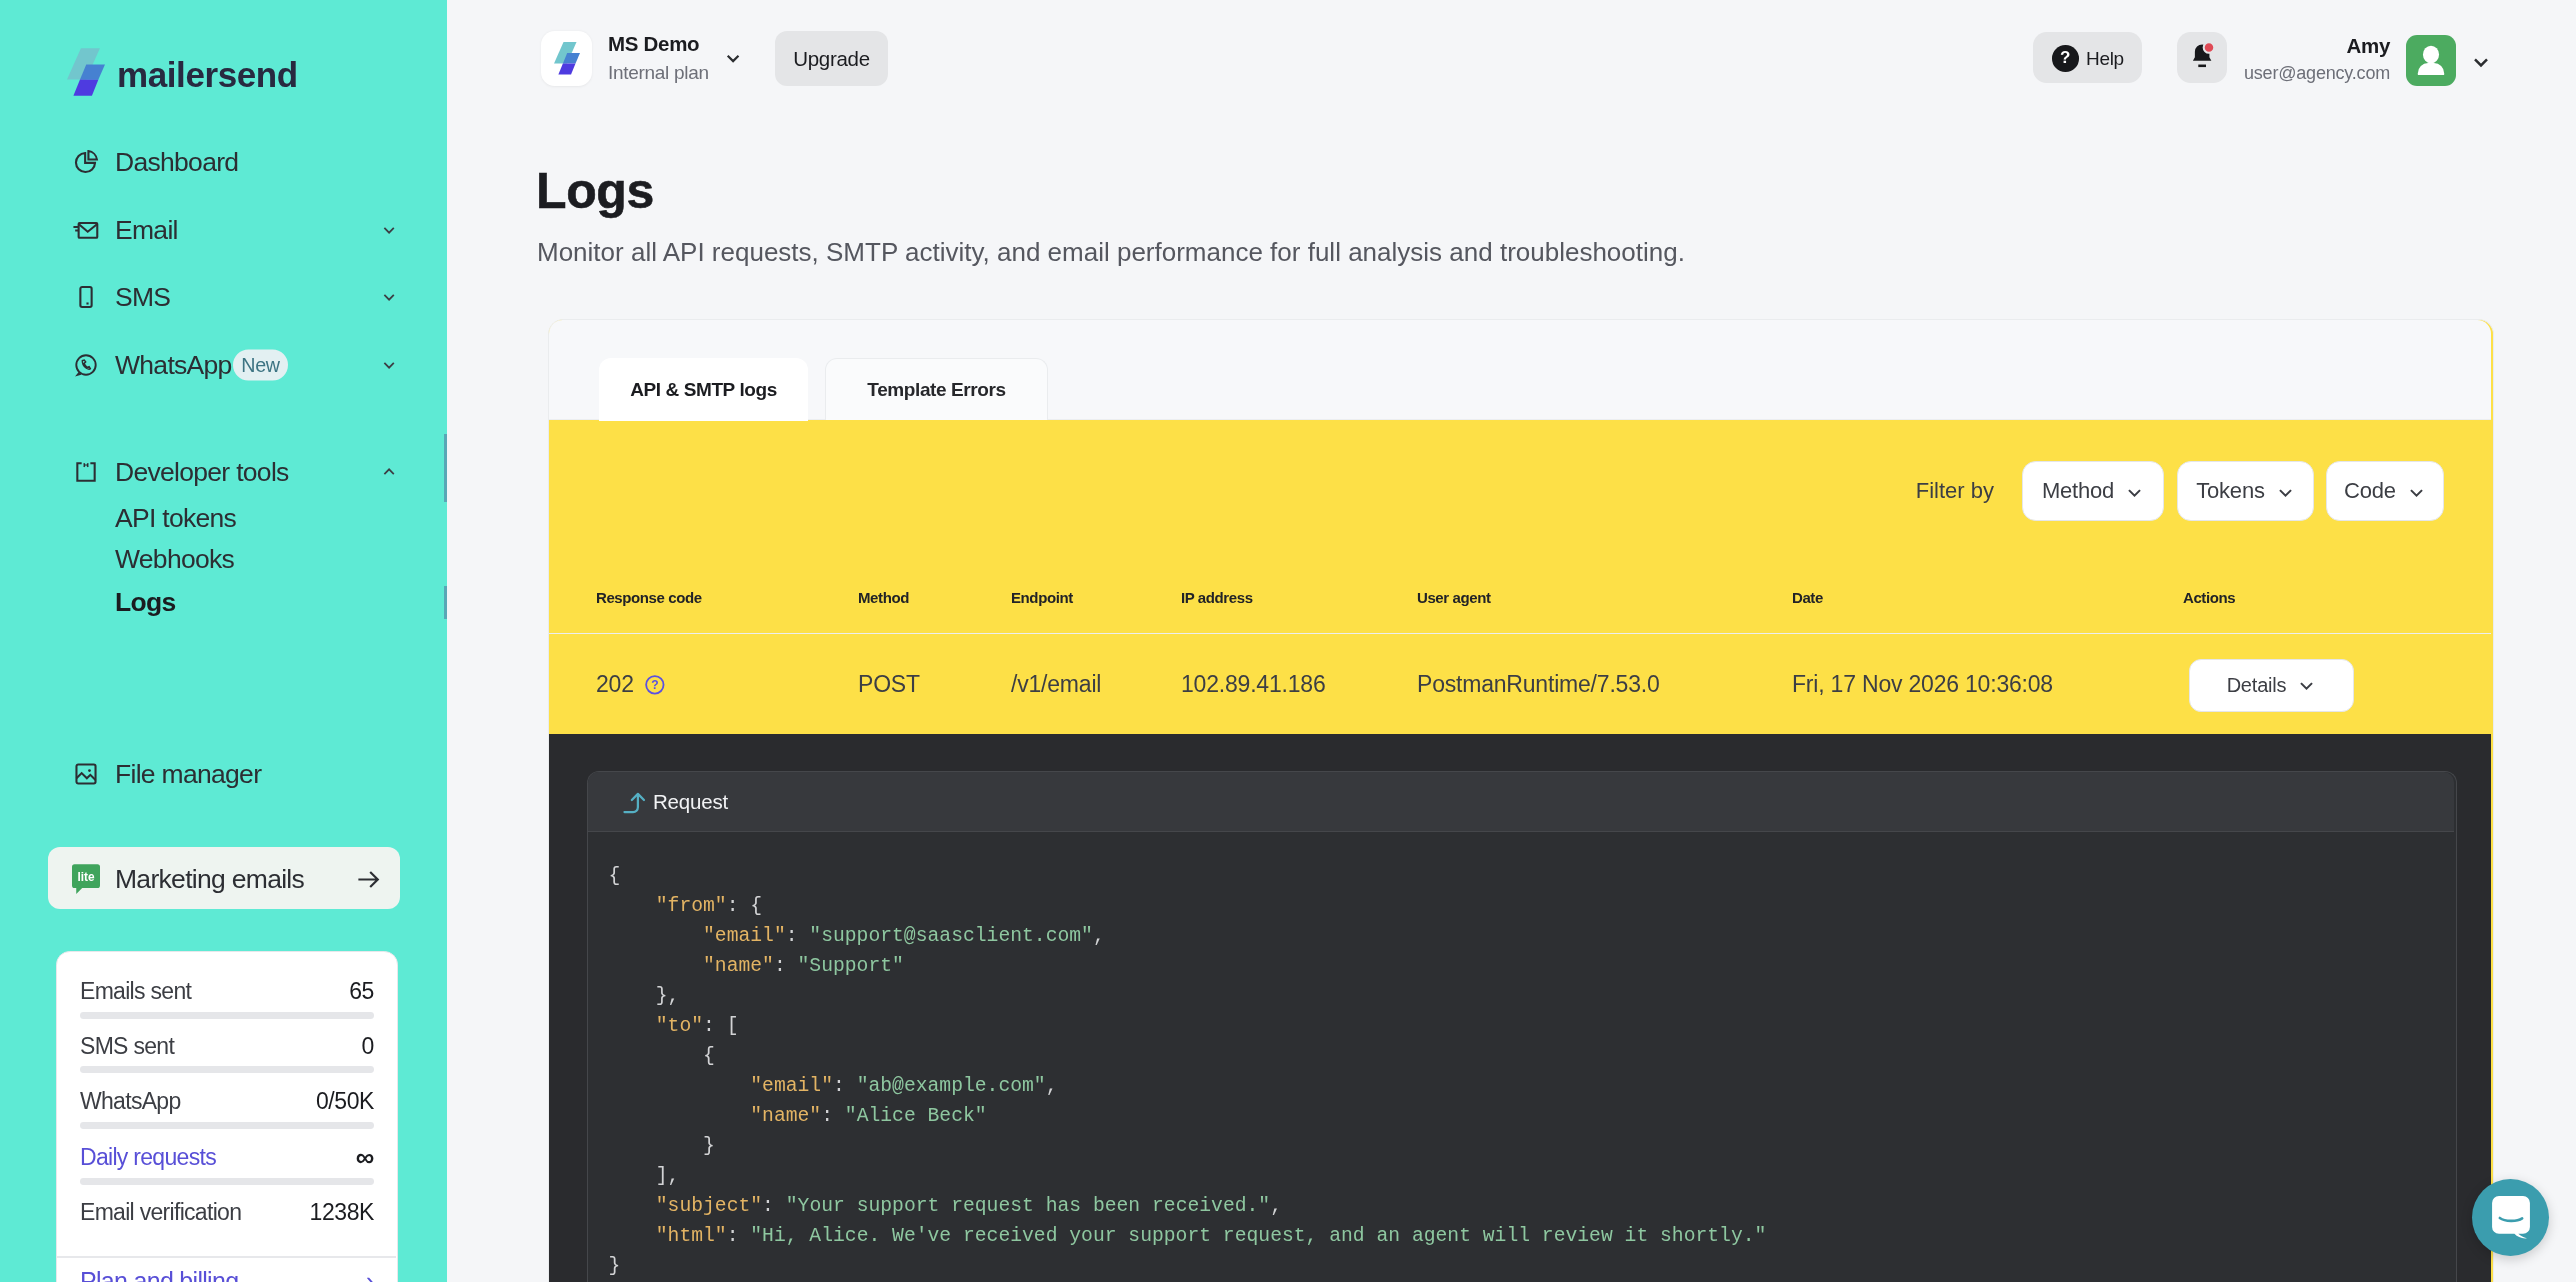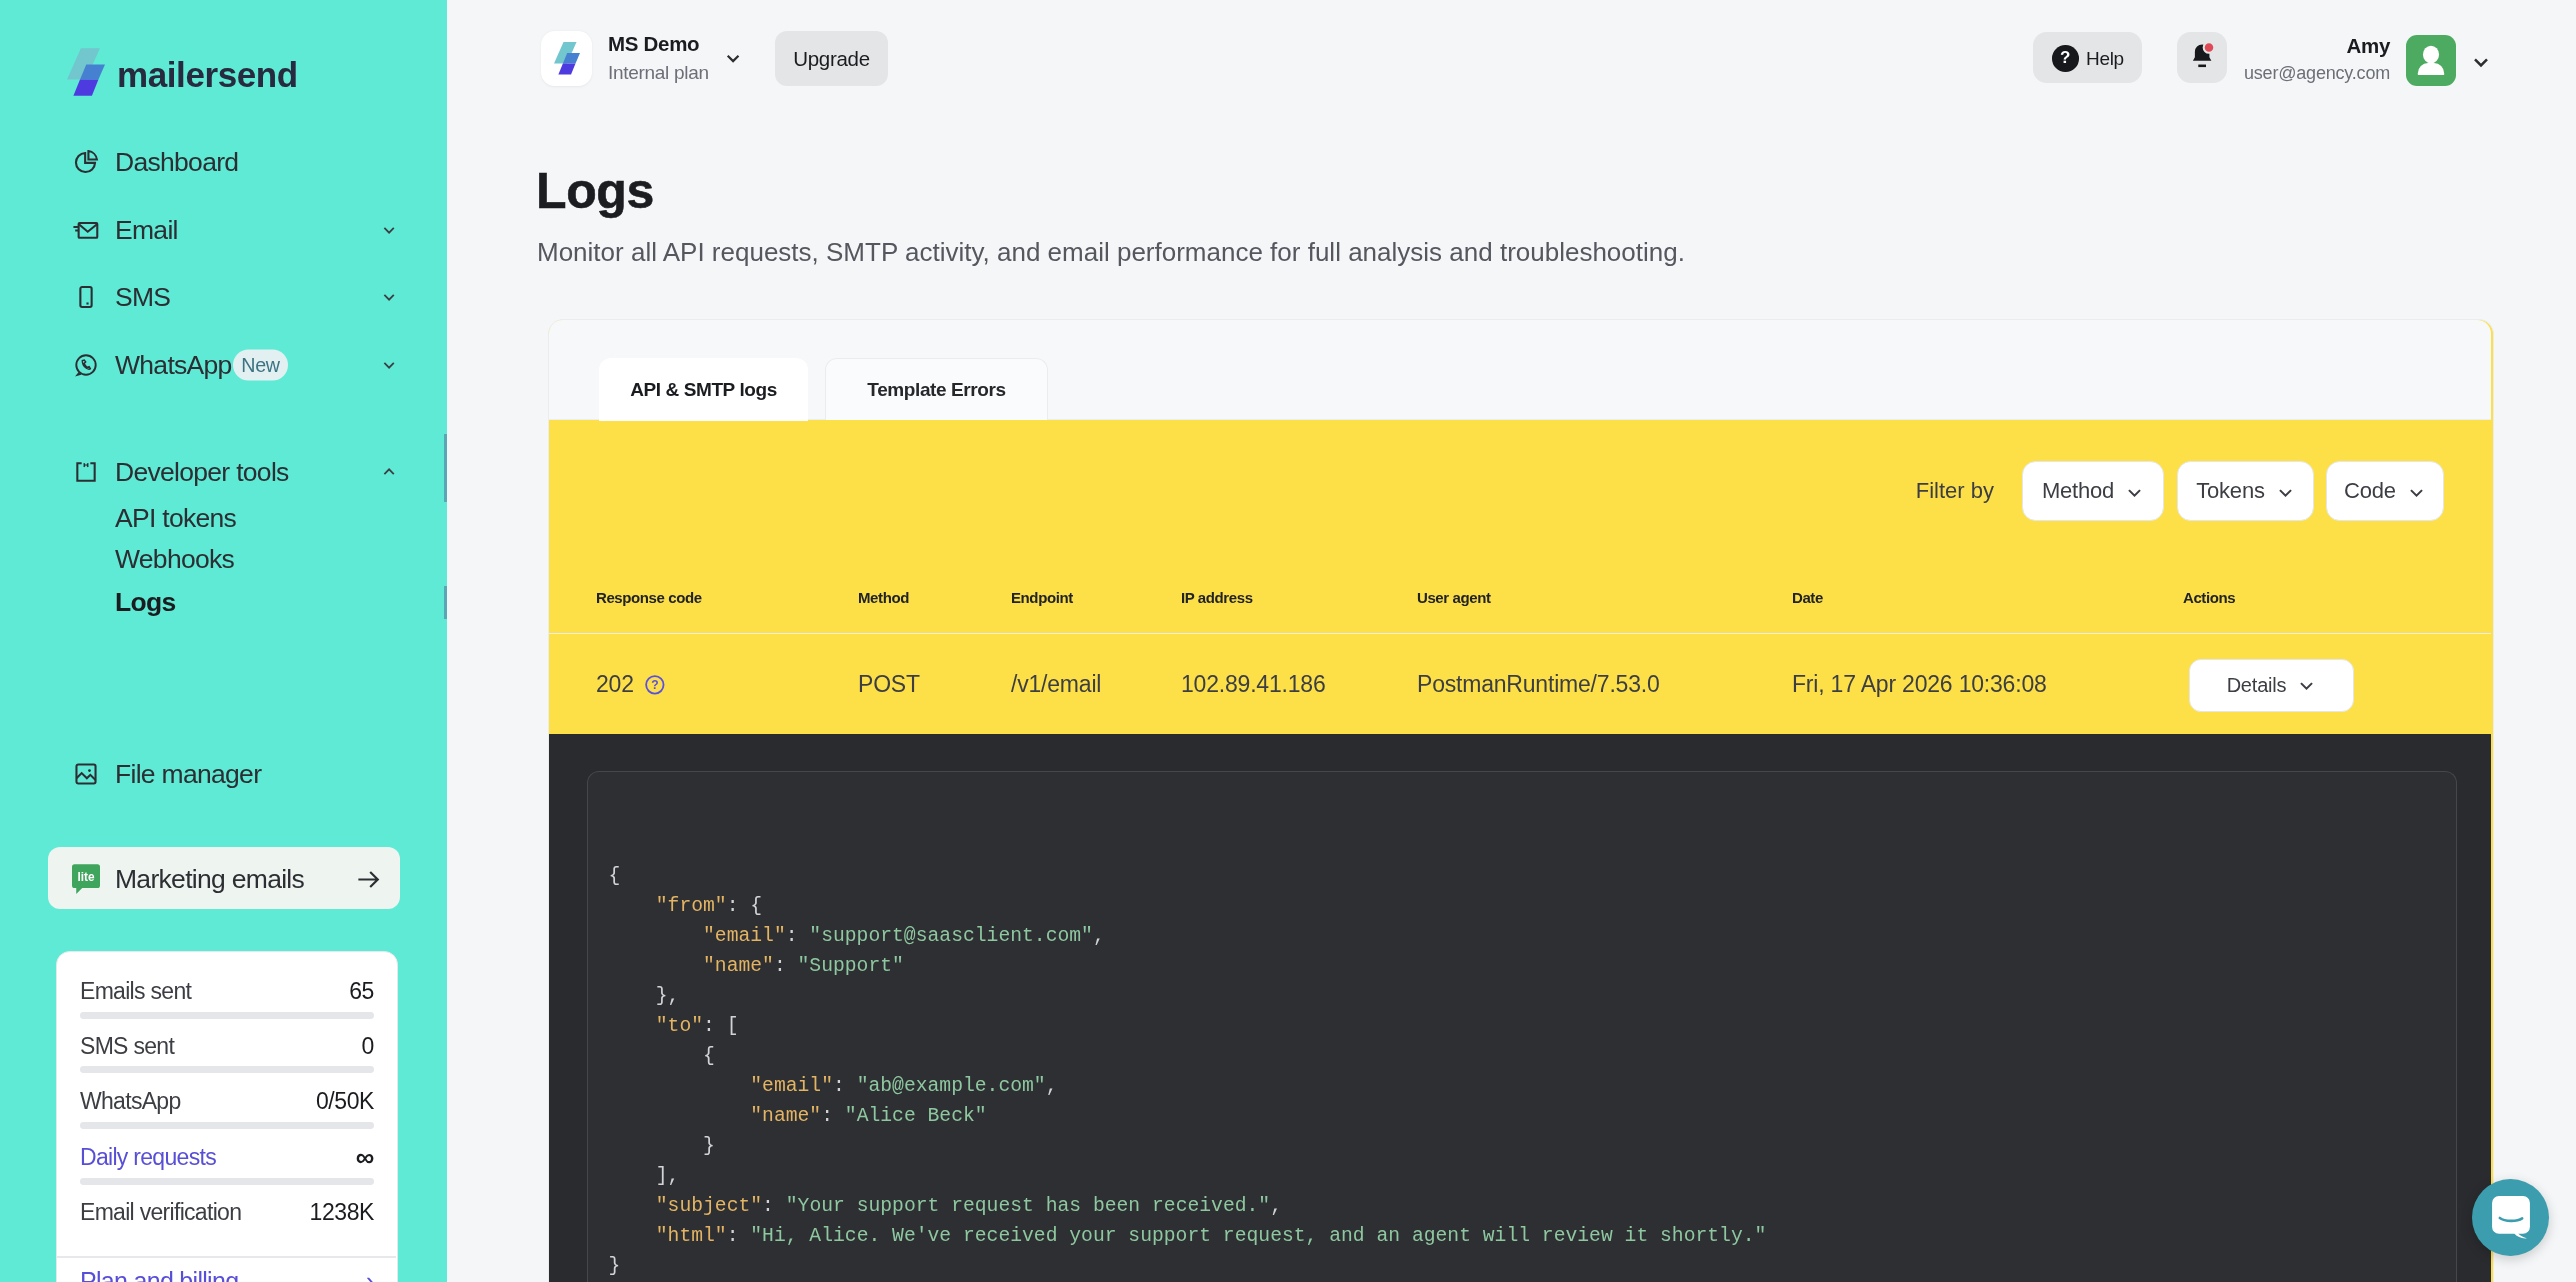--- a/index.html
+++ b/index.html
@@ -253,28 +253,35 @@
   <div class="trow">
     <div class="td" style="left:47px;">202</div>
     <svg class="abs" style="left:96px; top:41px;" width="19.7" height="19.7" viewBox="0 0 26 26" fill="none">
       <circle cx="13" cy="13" r="11.5" stroke="#5b51e0" stroke-width="2.4"></circle>
       <text x="13" y="18.5" font-size="16" font-weight="bold" fill="#5b51e0" text-anchor="middle" font-family="Liberation Sans, sans-serif">?</text>
     </svg>
     <div class="td" style="left:309px;">POST</div>
     <div class="td" style="left:462px;">/v1/email</div>
     <div class="td" style="left:632px;">102.89.41.186</div>
     <div class="td" style="left:868px;">PostmanRuntime/7.53.0</div>
-    <div class="td" style="left:1243px;">Fri, 17 Apr 2026 10:36:08</div>
+    <div class="td" style="left:1243px;">Fri, 17 Nov 2026 10:36:08</div>
     <div class="detailsbtn">Details <svg width="19" height="19" viewBox="0 0 24 24" fill="none" stroke="#3c3e44" stroke-width="2.6">
           <path d="M5 9 L12 16 L19 9"></path>
         </svg></div>
   </div>
 
   <div class="darkzone">
     <div class="reqpanel">
+      <div class="reqhead">
+        <svg class="abs" style="left:33px; top:18px;" width="26" height="26" viewBox="0 0 30 30" fill="none" stroke="#55b0c4" stroke-width="2.6" stroke-linecap="round" stroke-linejoin="round">
+          <path d="M4 25.5 h 10 a 5.5 5.5 0 0 0 5.5 -5.5 V 5.5"></path>
+          <path d="M12.5 11.5 L 19.5 4.5 L 26.5 11.5"></path>
+        </svg>
+        <div class="rlbl">Request</div>
+      </div>
       <div class="codewrap">{
     <span class="k">"from"</span>: {
         <span class="k">"email"</span>: <span class="s">"support@saasclient.com"</span>,
         <span class="k">"name"</span>: <span class="s">"Support"</span>
     },
     <span class="k">"to"</span>: [
         {
             <span class="k">"email"</span>: <span class="s">"ab@example.com"</span>,
             <span class="k">"name"</span>: <span class="s">"Alice Beck"</span>
         }

